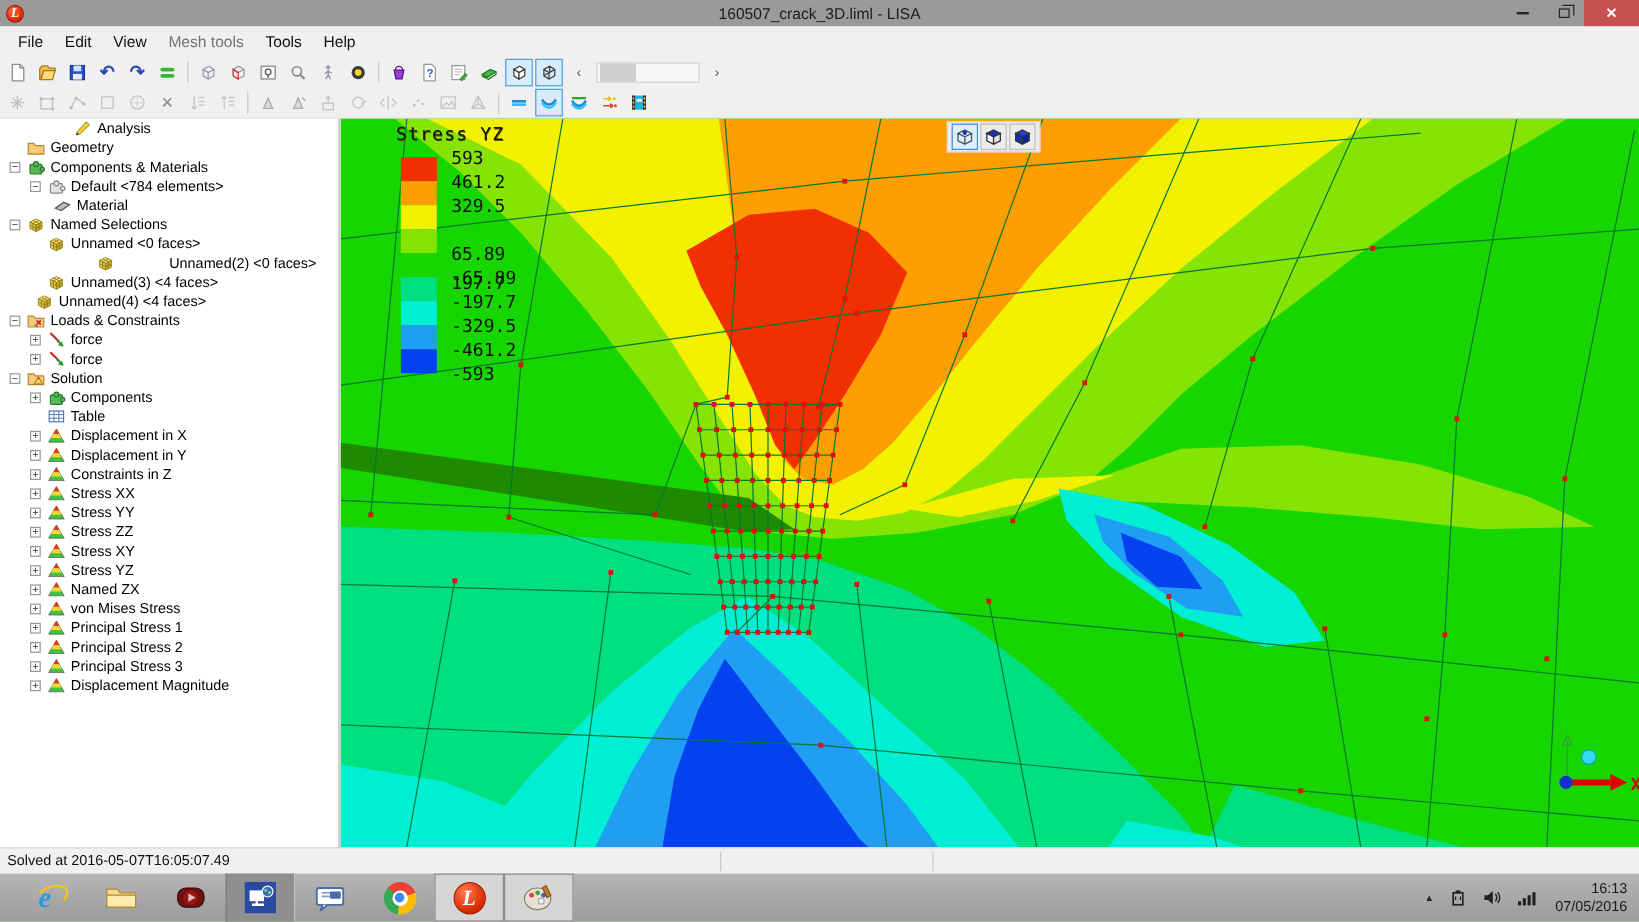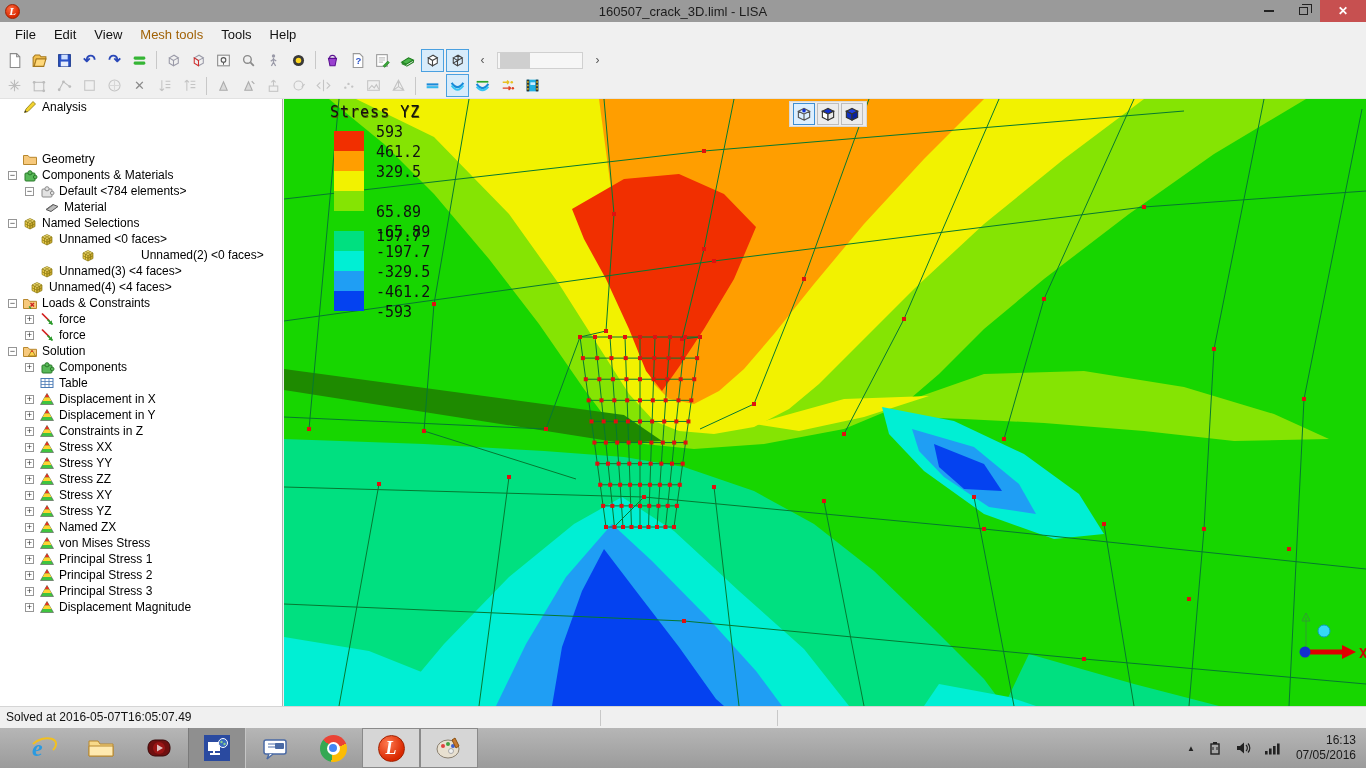--- a/index.html
+++ b/index.html
@@ -13,21 +13,21 @@
   #win-controls { position:absolute; right:0; top:0; height:22px; display:flex; }
   .win-btn { width:34px; height:22px; display:flex; align-items:center; justify-content:center; font-size:12px; color:#222; cursor:default; }
   .win-btn.close { width:46px; background:#c75050; color:#fff; font-weight:bold; }
   .glyph-min { width:10px; height:2px; background:#222; display:inline-block; }
   .glyph-restore { width:9px; height:8px; border:1px solid #222; position:relative; display:inline-block; }
   .glyph-restore:before { content:""; position:absolute; left:2px; top:-4px; width:9px; height:8px; border:1px solid #222; border-bottom:none; border-left:none; }
 
   
   #menubar { position:absolute; left:0; top:22px; width:1366px; height:25px; background:#f0f0f0; display:flex; align-items:center; padding-left:6px; border-bottom:1px solid #f0f0f0; }
   .menu-item { padding:0 9px; font-size:13px; color:#111; line-height:25px; }
-  .menu-item.disabled { color:#a16207; }
+  .menu-item.disabled { color:#737373; }
 
   
   .toolbar { position:absolute; left:0; width:1366px; height:26px; background:#f0f0f0; display:flex; align-items:center; padding-left:2px; }
   #toolbar1 { top:47px; }
   #toolbar2 { top:73px; border-bottom:1px solid #e2e2e2; }
   .tb-btn { width:23px; height:23px; margin:0 1px; display:flex; align-items:center; justify-content:center; border:1px solid transparent; }
   .tb-btn.selected { border:1px solid #4aa0e0; background:#d8ecfb; }
   .tb-sep { width:1px; height:18px; background:#c8c8c8; margin:0 4px; }
   .tb-char { font-size:15px; color:#2a48b8; font-weight:bold; }
   .tb-char.gray { color:#8a8a8a; font-weight:normal; }
@@ -345,29 +345,29 @@
         <rect x="11.7" y="4" width="1.2" height="1.5" fill="#ffd820"></rect>
         <rect x="11.7" y="7.2" width="1.2" height="1.5" fill="#ffd820"></rect>
         <rect x="11.7" y="10.4" width="1.2" height="1.5" fill="#ffd820"></rect>
         <rect x="6" y="5" width="4.5" height="2.5" fill="#cfefff"></rect>
       </svg>
     </div>
   </div>
 
 <div id="main">
   <div id="tree-panel">
-      <div class="tree-row" style="padding-left: 8px;">
+      <div class="tree-row" style="padding-left: 8px; margin-left: 39px;">
         <span class="tree-spacer"></span>
         <svg class="tree-icon" width="16" height="16" viewBox="0 0 16 16">
           <path d="M2.5 13.5 L4 10 L11 2.5 L13.5 5 L6 12.5 Z" fill="#f2d22e" stroke="#8a7a10" stroke-width="0.8"></path>
           <path d="M2.5 13.5 L4.8 12.9 L3.1 11.2 Z" fill="#333"></path>
         </svg>
         <span>Analysis <static 3d=""></static></span>
       </div>
-      <div class="tree-row" style="padding-left: 8px; margin-top: 36px;">
+      <div class="tree-row" style="padding-left: 8px;">
         <span class="tree-spacer"></span>
         <svg class="tree-icon" width="16" height="16" viewBox="0 0 16 16">
           <path d="M1.5 4.5 h4.5 l1.5 1.8 h7 v7.2 h-13 z" fill="#f7c97c" stroke="#b8882e"></path>
         </svg>
         <span>Geometry</span>
       </div>
       <div class="tree-row" style="padding-left: 8px;">
         <span class="tree-expander">−</span>
         <svg class="tree-icon" width="16" height="16" viewBox="0 0 16 16">
           <rect x="3" y="6" width="10" height="8" rx="1" fill="#58b858" stroke="#2a7a2a"></rect>

